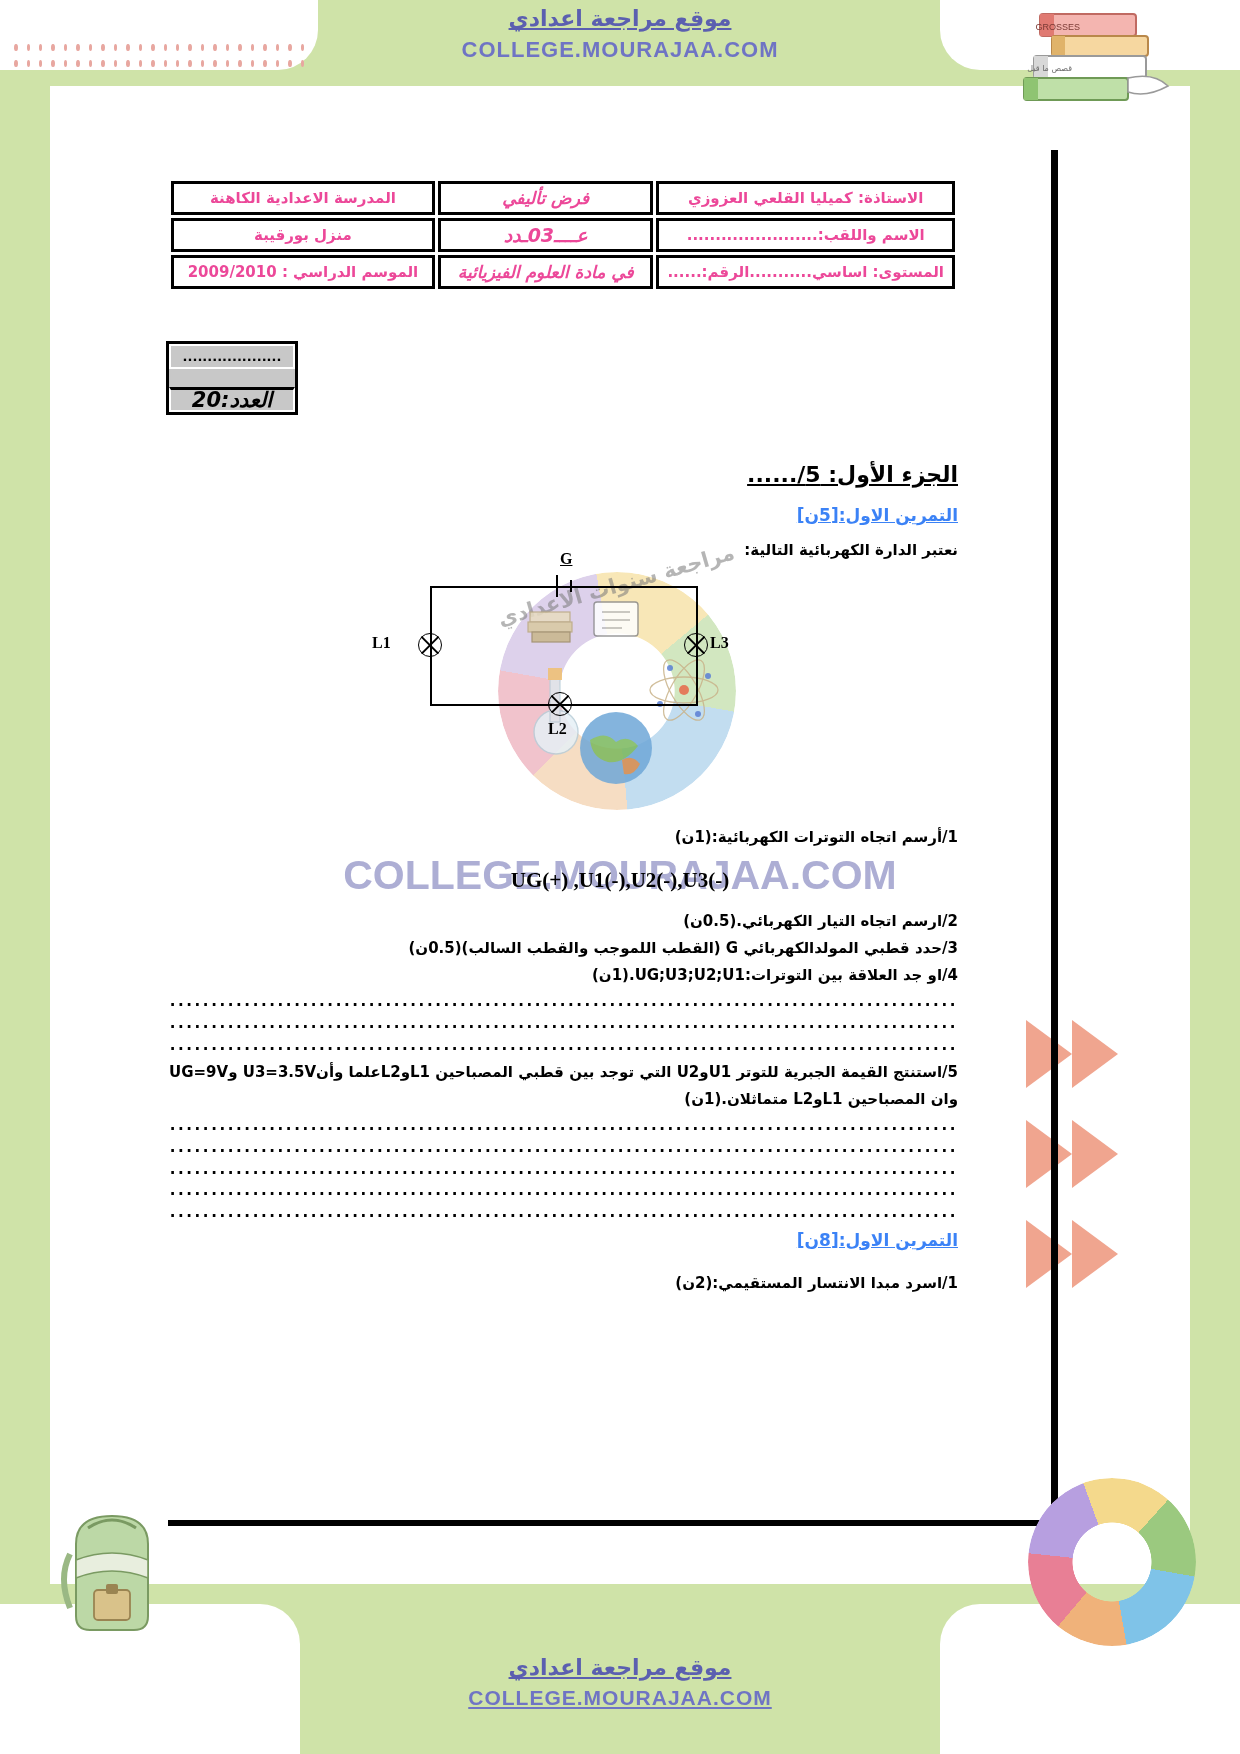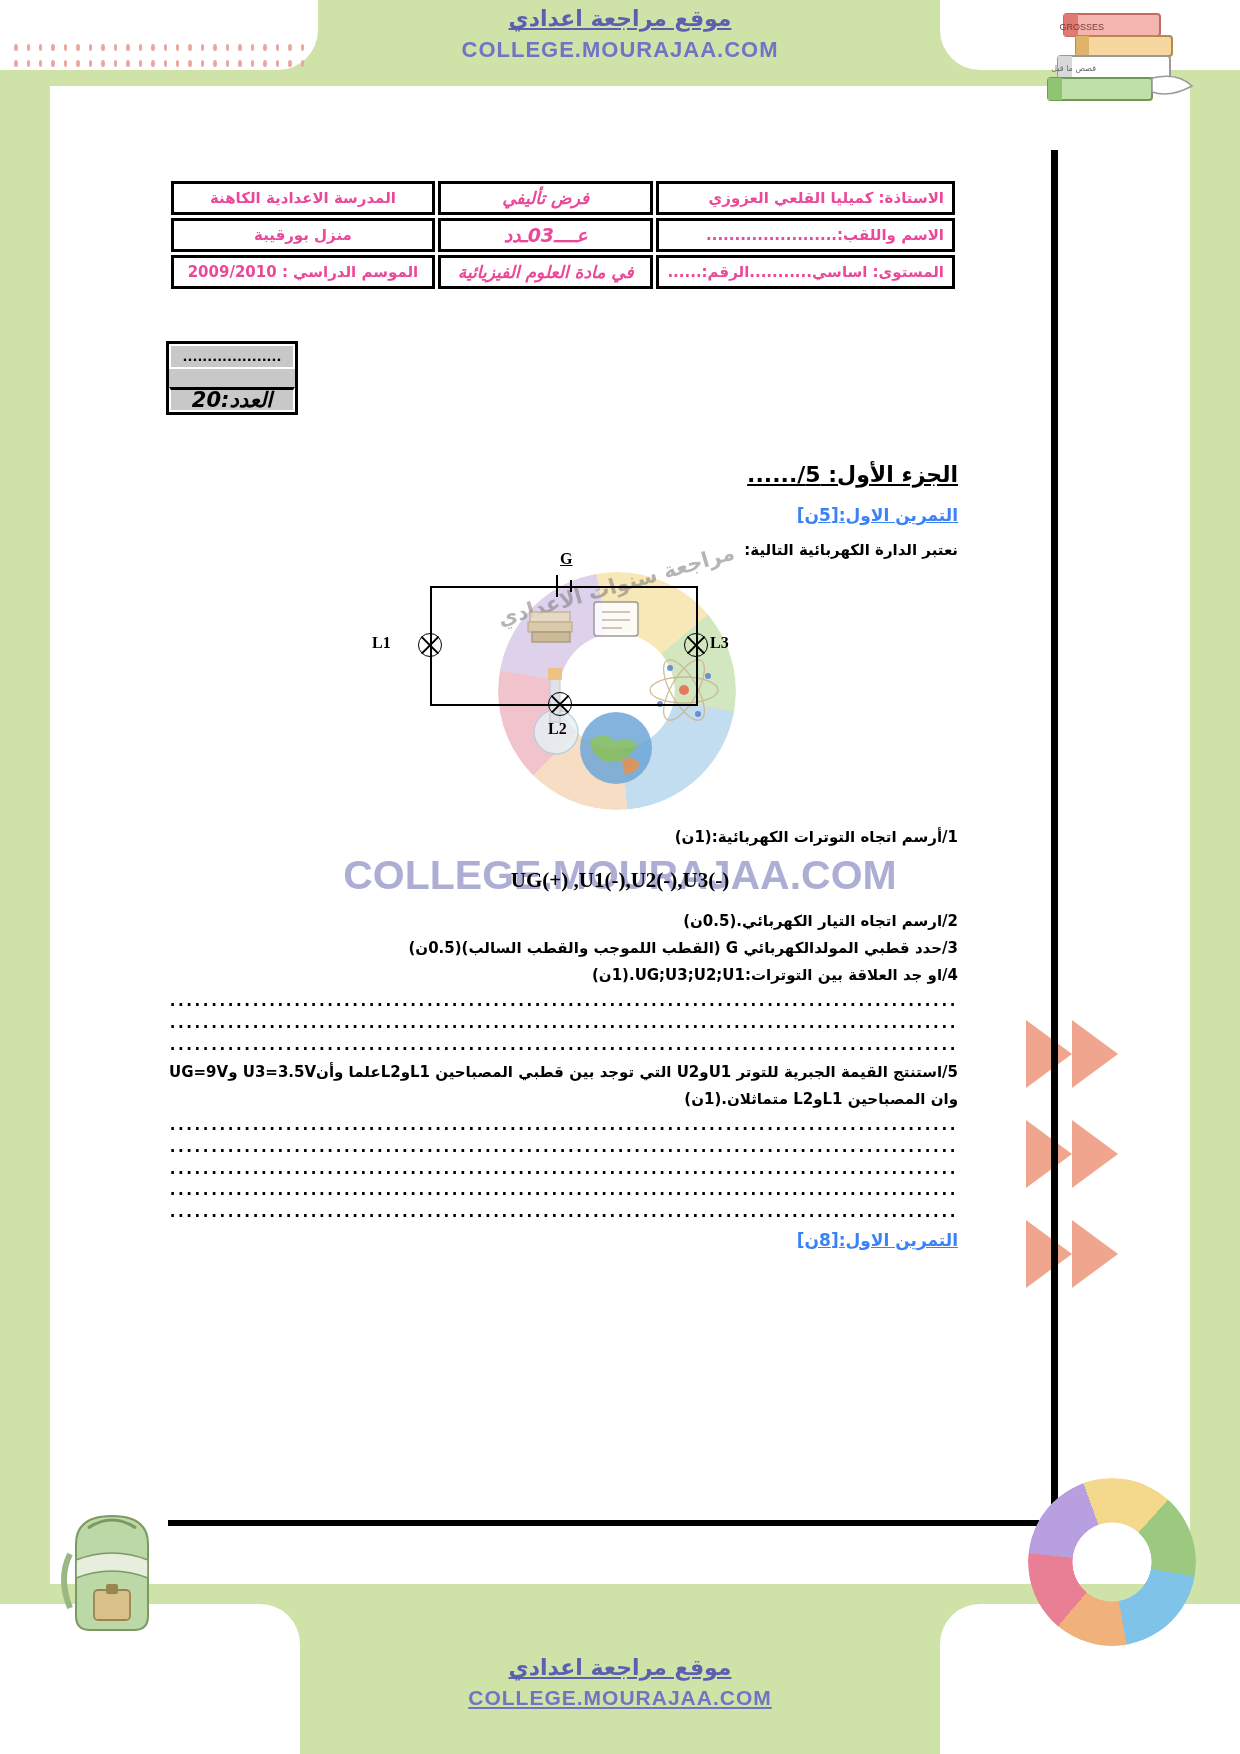--- a/index.html
+++ b/index.html
@@ -114,21 +114,21 @@
     border:3px solid #000;
     background:#fff;
     height:34px;
     padding:2px 8px;
     font-family:"DejaVu Sans", sans-serif;
     font-size:15px; font-weight:bold; color:#ec4899;
     text-align:center; white-space:nowrap;
   }
   .hdr-table td.right-col{ width:272px; text-align:center; }
   .hdr-table td.mid-col{ width:228px; font-style:italic; font-size:17px; }
-  .hdr-table td.left-col{ width:260px; text-align:right; }
+  .hdr-table td.left-col{ width:260px; }
   .hdr-table td.mid-num{ font-size:19px; font-style:italic; letter-spacing:-1px;}
 
   
   .score-box{
     position:absolute; left:166px; top:341px; width:132px;
     border:3px solid #000; background:#c8c8c8;
     z-index:5;
   }
   .score-box .cell{
     height:25px; border:2px solid #fff;
@@ -242,21 +242,21 @@
   }
   .formula{
     position:absolute; left:0; top:868px; width:1240px; text-align:center;
     font-family:"Liberation Serif", serif;
     font-size:21px; font-weight:bold; color:#000; z-index:7;
     direction:ltr;
   }
 
   
   .books{
-    position:absolute; right:8px; top:6px; width:190px; height:120px; z-index:7;
+    position:absolute; right:32px; top:6px; width:190px; height:120px; z-index:7;
   }
 
   .chevrons{
     position:absolute; right:54px; top:1010px; width:160px; height:320px; z-index:3;
   }
   .chev{
     position:absolute; width:0; height:0;
     border-top:34px solid transparent;
     border-bottom:34px solid transparent;
     border-left:46px solid #f0a58f;
@@ -471,20 +471,21 @@
   <div class="q-line">5/استنتج القيمة الجبرية للتوتر U1وU2 التي توجد بين قطبي المصباحين L1وL2علما وأنU3=3.5V وUG=9V</div>
   <div class="q-line">وان المصباحين L1وL2 متماثلان.(1ن)</div>
 
   <div class="dot-line">....................................................................................................................................................</div>
   <div class="dot-line">....................................................................................................................................................</div>
   <div class="dot-line">....................................................................................................................................................</div>
   <div class="dot-line">....................................................................................................................................................</div>
   <div class="dot-line">....................................................................................................................................................</div>
 
   <div class="ex-head" style="margin:6px 0 22px 0;">التمرين الاول:[8ن]</div>
+  <div class="q-line">1/اسرد مبدا الانتسار المستقيمي:(2ن)</div>
 </div>
 
 <div class="watermark">COLLEGE.MOURAJAA.COM</div>
 <div class="formula">UG(+) ,U1(-),U2(-),U3(-)</div>
 
 <div class="chevrons">
   <div class="chev" style="left:0px;   top:10px;"></div>
   <div class="chev" style="left:46px;  top:10px;"></div>
   <div class="chev" style="left:0px;   top:110px;"></div>
   <div class="chev" style="left:46px;  top:110px;"></div>

